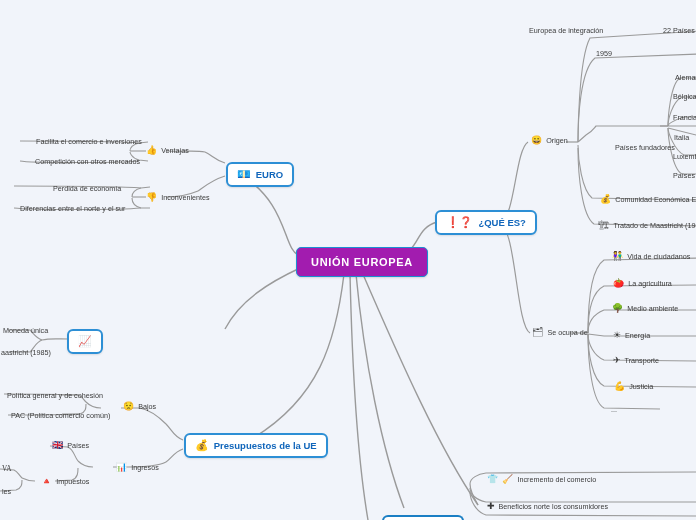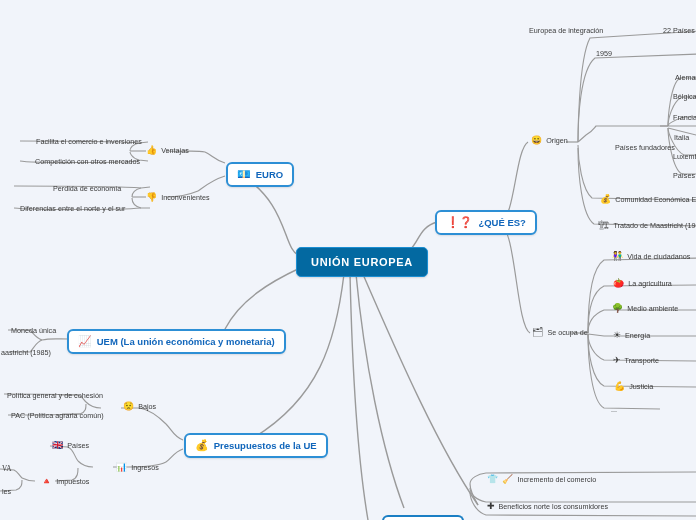--- a/index.html
+++ b/index.html
@@ -30,21 +30,21 @@
   
   .node {
     position: absolute;
     box-sizing: border-box;
     white-space: nowrap;
     display: flex;
     align-items: center;
   }
   
   .node-root {
-    background: #0369a1;
+    background: #a21caf;
     border: 1px solid #1b8ed2;
     border-radius: 5px;
     color: #ffffff;
     font-size: 11px;
     font-weight: bold;
     letter-spacing: 0.7px;
     padding: 8px 14px;
     box-shadow: 0 1px 2px rgba(0,0,0,0.12);
   }
   
@@ -288,43 +288,42 @@
   </div>
   <div class="node node-sub" style="left:50px; top:182px;">
     <span class="lbl">Perdida de economía</span>
   </div>
   <div class="node node-sub" style="left:17px; top:202px;justify-content:center;">
     <span class="lbl">Diferencias entre el norte y el sur</span>
   </div>
 
   <div class="node node-main" style="left:67px; top:329px;">
     <span class="icon">📈</span>
-    <span class="lbl">UEM (La unión económica y monetaria)</span>
-  </div>
-  <div class="node node-sub" style="left:8px; top:324px;">
+  </div>
+  <div class="node node-sub" style="left:0px; top:324px;">
     <span class="lbl">Moneda única</span>
   </div>
   <div class="node node-sub" style="left:-2px; top:346px;">
     <span class="lbl">aastricht (1985)</span>
   </div>
 
   <div class="node node-main" style="left:184px; top:433px;">
     <span class="icon">💰</span>
     <span class="lbl">Presupuestos de la UE</span>
   </div>
 
   <div class="node node-sub" style="left:120px; top:400px;">
     <span class="icon">😟</span>
     <span class="lbl">Bajos</span>
   </div>
   <div class="node node-sub" style="left:4px; top:389px;align-items:flex-end;">
     <span class="lbl">Política general y de cohesión</span>
   </div>
   <div class="node node-sub" style="left:8px; top:409px;">
-    <span class="lbl">PAC (Política agraria común)</span>
+    <span class="lbl">PAC (Política comercio común)</span>
   </div>
 
   <div class="node node-sub" style="left:113px; top:461px;">
     <span class="icon">📊</span>
     <span class="lbl">Ingresos</span>
   </div>
   <div class="node node-sub" style="left:49px; top:439px;">
     <span class="icon">🇬🇧</span>
     <span class="lbl">Países</span>
   </div>

